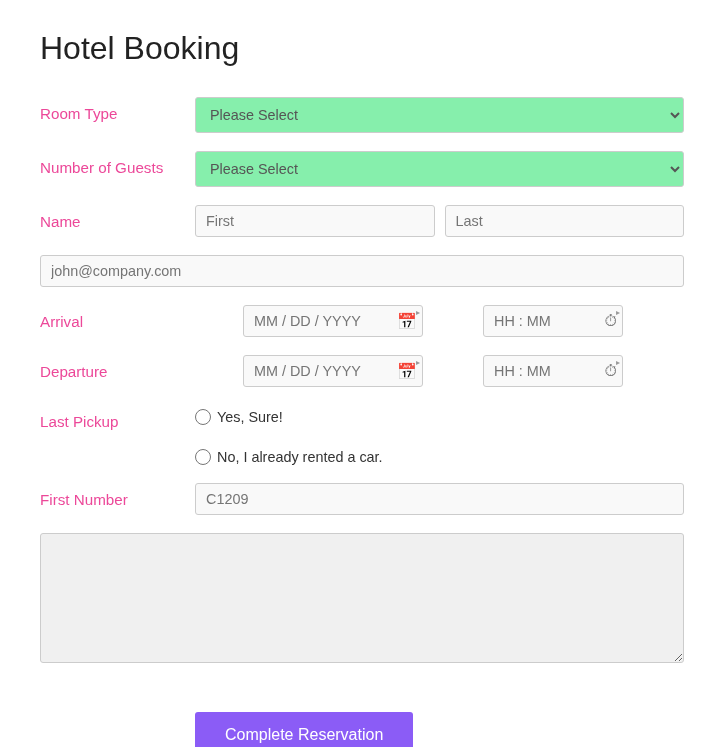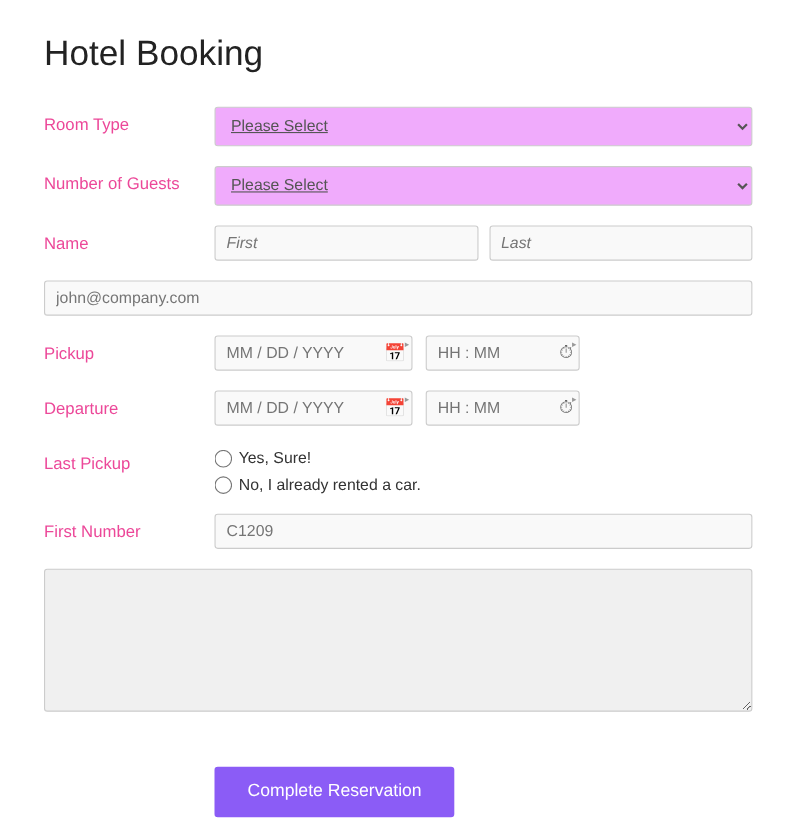--- a/index.html
+++ b/index.html
@@ -48,45 +48,43 @@
       padding: 7px 10px;
       font-size: 0.9rem;
       background: #f9f9f9;
       color: #555;
       outline: none;
     }
 
     select {
       width: 100%;
       appearance: auto;
-      background: #f0abfc;
+      background: #86efac;
       cursor: pointer;
       height: 36px;
-      text-decoration: underline;
     }
 
     .name-row {
       display: flex;
       gap: 10px;
       width: 100%;
     }
 
     .name-row input {
       flex: 1;
-      font-style: italic;
     }
 
     .email-input {
       width: 100%;
     }
 
     .radio-group {
       display: flex;
       flex-direction: column;
-      gap: 8px;
+      gap: 24px;
       padding-top: 4px;
     }
 
     .radio-option {
       display: flex;
       align-items: center;
       gap: 6px;
       font-size: 0.9rem;
       cursor: pointer;
     }
@@ -127,20 +125,21 @@
     }
 
     .input-with-icon {
       position: relative;
       display: inline-flex;
       align-items: center;
     }
 
     .input-with-icon input {
       padding-right: 44px;
+      margin-left: 48px;
     }
 
     .input-icon-right {
       position: absolute;
       right: 6px;
       top: 50%;
       transform: translateY(-50%);
       font-size: 1rem;
       color: #666;
     }
@@ -182,21 +181,21 @@
   </div>
 </div>
 
 <div class="form-row">
   <div class="form-control-wrapper">
     <input type="email" class="email-input" placeholder="john@company.com" style="">
   </div>
 </div>
 
 <div class="form-row">
-  <div class="form-label">Pickup</div>
+  <div class="form-label">Arrival</div>
   <div class="form-control-wrapper">
     <div class="date-time-container">
       <div class="input-with-icon" style="position:relative;">
         <input type="text" style="width: 180px;" placeholder="MM / DD / YYYY">
         <span class="input-icon-right">📅</span>
         <span class="small-arrow">▸</span>
       </div>
       <div class="input-with-icon" style="position:relative; margin-left: 8px;">
         <input type="text" style="width: 140px;" placeholder="HH : MM">
         <span class="input-icon-right">⏱</span>

